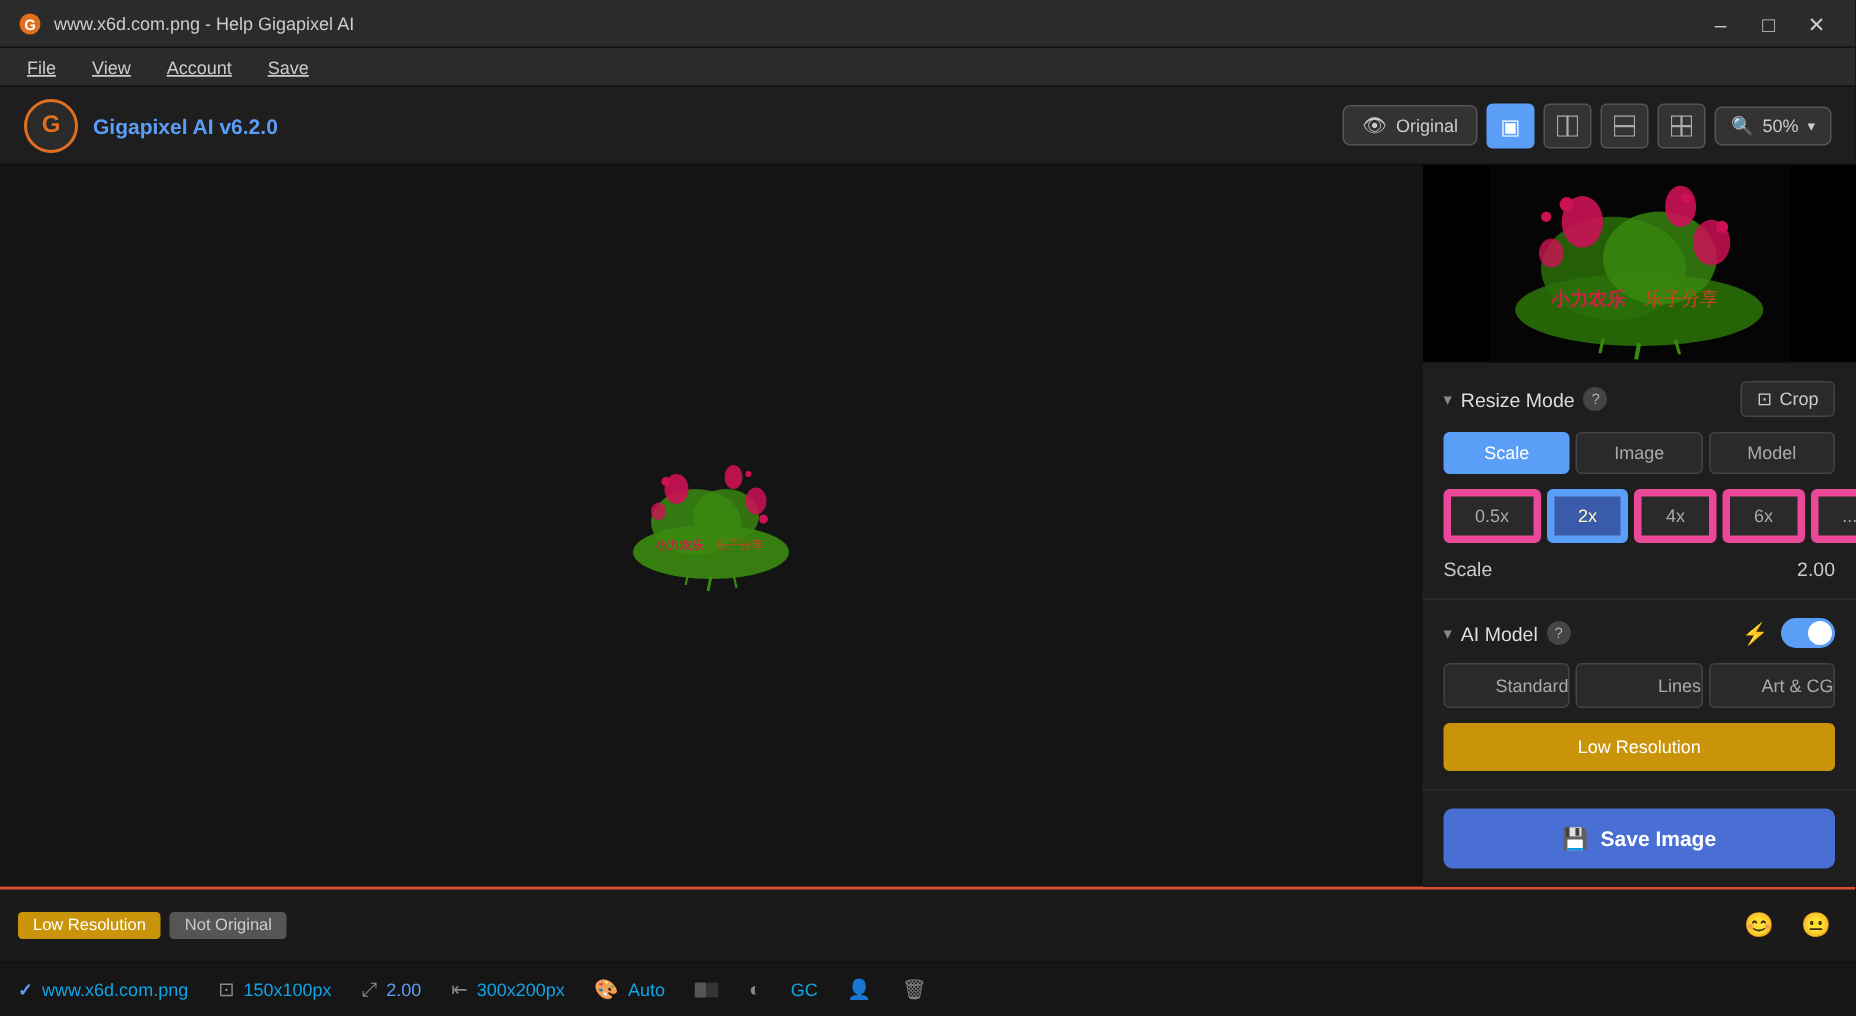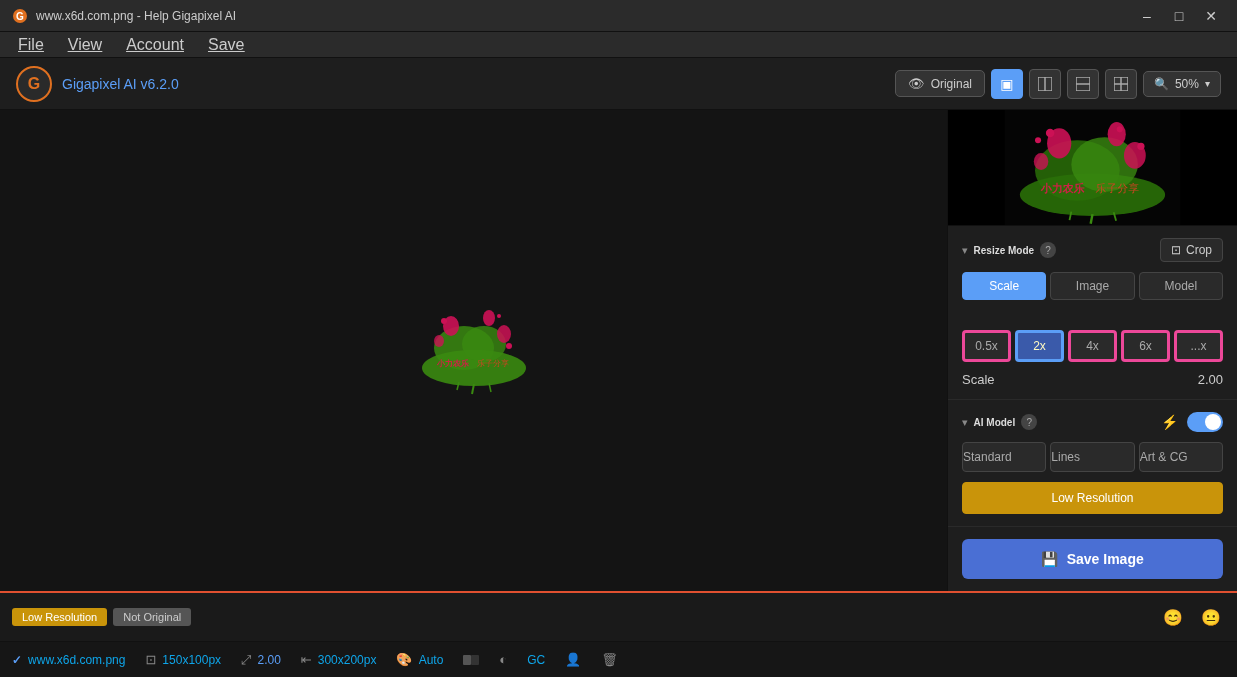--- a/index.html
+++ b/index.html
@@ -56,21 +56,21 @@
       background: #2b2b2b;
       height: 26px;
       display: flex;
       align-items: center;
       padding: 0 8px;
       border-bottom: 1px solid #111;
       gap: 4px;
     }
     .menu-item {
       padding: 2px 10px;
-      font-size: 16px;
+      font-size: 12px;
       color: #ccc;
       cursor: pointer;
       border-radius: 3px;
       text-decoration: underline;
     }
     .menu-item span { text-decoration: underline; }
 
     
     .app-layout {
       display: flex;
@@ -101,21 +101,21 @@
       border: 2px solid #e07020;
       display: flex;
       align-items: center;
       justify-content: center;
       font-size: 16px;
       font-weight: bold;
       color: #e07020;
     }
     .app-title {
       font-size: 14px;
-      font-weight: 400;
+      font-weight: 700;
       color: #e0e0e0;
     }
     .app-title span { color: #5b9ef7; }
 
     .header-spacer { flex: 1; }
 
     .view-controls {
       display: flex;
       align-items: center;
       gap: 6px;
@@ -213,22 +213,22 @@
     .section-title-row {
       display: flex;
       align-items: center;
       gap: 6px;
     }
     .section-chevron {
       color: #888;
       font-size: 11px;
     }
     .section-title {
-      font-size: 10px;
-      font-weight: 700;
+      font-size: 13px;
+      font-weight: 400;
       color: #ddd;
     }
     .help-badge {
       width: 16px;
       height: 16px;
       background: #444;
       border-radius: 50%;
       display: flex;
       align-items: center;
       justify-content: center;
@@ -274,29 +274,28 @@
     }
 
     
     .scale-group {
       display: flex;
       gap: 4px;
       margin-bottom: 10px;
     }
     .scale-btn {
       flex: 1;
-      padding: 6px 0;
+      padding: 6px 16px;
       background: #2a2a2a;
-      border: 3px solid #ec4899;
+      border: 5px solid #ec4899;
       border-radius: 4px;
       color: #aaa;
       font-size: 12px;
       cursor: pointer;
       text-align: center;
-      margin-top: 20px;
     }
     .scale-btn.active {
       background: #3a5aaa;
       border-color: #5b9ef7;
       color: #fef9c3;
     }
 
     .scale-value-row {
       display: flex;
       align-items: center;
@@ -338,21 +337,21 @@
     }
     .model-btn {
       flex: 1;
       padding: 7px 0;
       background: #2a2a2a;
       border: 1px solid #444;
       border-radius: 4px;
       color: #aaa;
       font-size: 12px;
       cursor: pointer;
-      text-align: left;
+      text-align: right;
     }
 
     
     .quality-group {
       display: flex;
       gap: 6px;
     }
     .quality-btn {
       flex: 1;
       padding: 8px 0;

